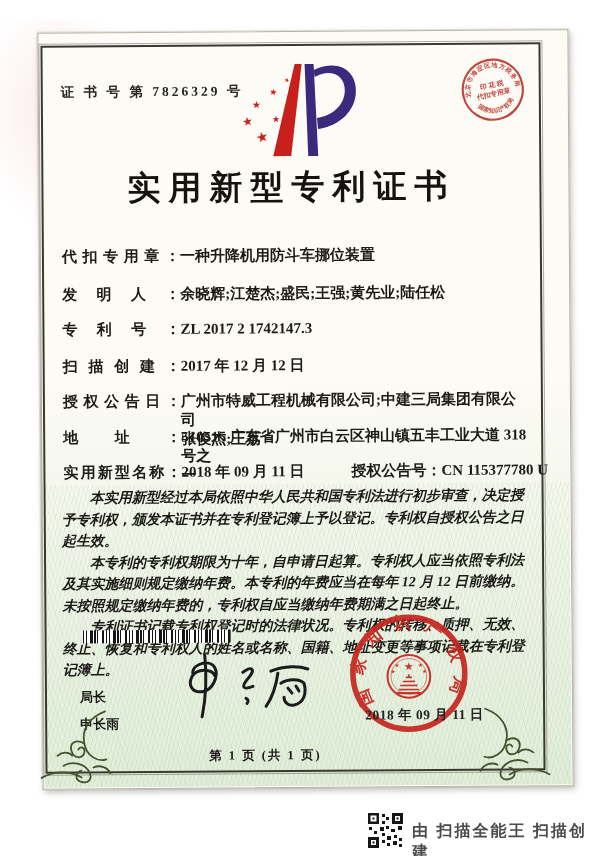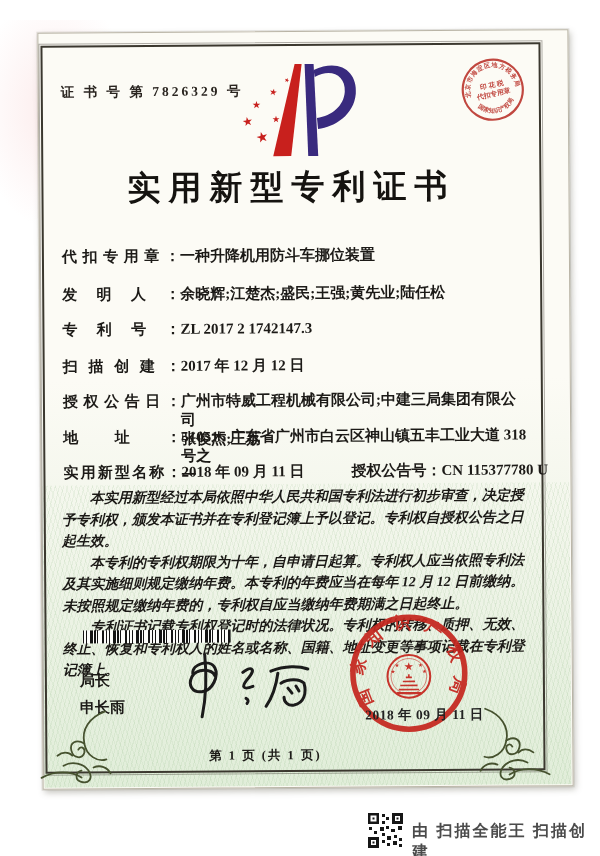--- a/index.html
+++ b/index.html
@@ -53,21 +53,21 @@
   .vals{ display:inline-block; vertical-align:top; max-width:345px; }
   .row-right{ position:absolute; left:288px; top:0; white-space:nowrap; font-size:15px; font-weight:bold; }
   
   .paras{ position:absolute; left:16px; top:440px; width:468px; font-size:14px;
           line-height:21.5px; color:#1b1916; font-style:italic; font-weight:600; }
   .paras p{ text-indent:2em; }
   
   .barcode{ position:absolute; left:36px; top:583px; width:148px; height:13px;
     background:repeating-linear-gradient(90deg,#141414 0 1.5px,#fdfdfb 1.5px 3px,#141414 3px 4px,#fdfdfb 4px 7.5px,#141414 7.5px 10px,#fdfdfb 10px 11.5px);
   }
-  .director{ position:absolute; left:33px; top:620px; font-size:15px; font-weight:bold; line-height:27px; }
+  .director{ position:absolute; left:33px; top:636px; font-size:13px; font-weight:bold; line-height:27px; }
   .signature{ position:absolute; left:130px; top:596px; width:140px; height:98px; }
   .seal{ position:absolute; left:301px; top:567px; width:122px; height:122px; opacity:.93; }
   .seal-date{ position:absolute; left:318px; top:661px; width:130px; font-size:13.5px;
               font-weight:bold; letter-spacing:.5px; color:#222; z-index:5; }
   .page-footer{ position:absolute; left:0; top:701px; width:100%; text-align:center;
                 transform:translateX(-30px); font-size:12.5px; font-weight:bold; letter-spacing:2px; }
   .fl{ position:absolute; width:80px; height:80px; }
   .fl-bl{ left:-12px; bottom:-14px; }
   .fl-br{ right:-12px; bottom:-14px; transform:scaleX(-1); }
   

